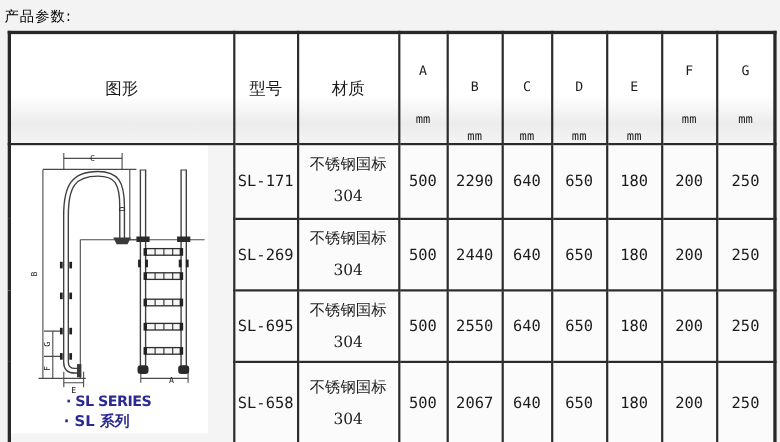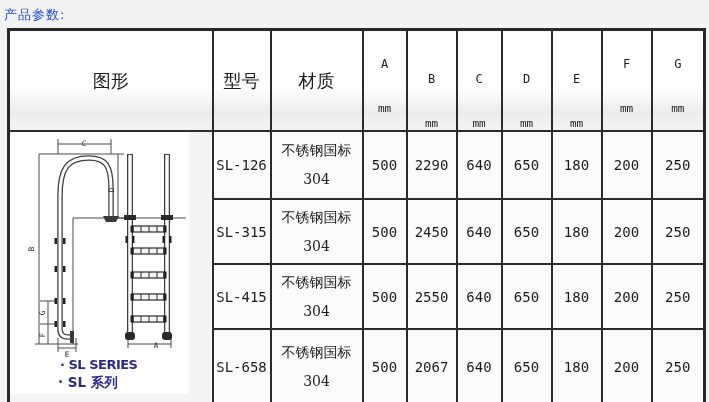--- a/index.html
+++ b/index.html
@@ -3,38 +3,38 @@
 <meta charset="utf-8">
 <style>
   html,body{margin:0;padding:0;}
   body{
     width:709px;height:402px;position:relative;overflow:hidden;
     background:#f3f3f3;
     font-family:"DejaVu Serif","Liberation Serif",serif;
   }
   .page-title{
     position:absolute;left:4px;top:6px;
-    font-size:13px;color:#1d4ed8;letter-spacing:1px;
+    font-size:13px;color:#000000;letter-spacing:1px;
     font-family:"DejaVu Sans","Liberation Sans",sans-serif;
   }
   table.spec{
     position:absolute;left:7px;top:28px;width:696px;
     border-collapse:collapse;table-layout:fixed;
     background:#fbfbfb;border:3px solid #282828;
   }
   table.spec th, table.spec td{
     border:2px solid #2b2b2b;padding:0;text-align:center;
     color:#1c1c1c;font-weight:normal;
   }
   tr.hdr{height:92px;}
   tr.r1{height:68px;} tr.r2{height:65px;} tr.r3{height:65px;} tr.r4{height:76px;}
   th{
     background:linear-gradient(180deg,#ffffff 0%,#ffffff 55%,#ececec 82%,#f4f4f4 100%);
   }
-  .h-cjk{font-size:18px;vertical-align:middle;}
+  .h-cjk{font-size:15px;vertical-align:middle;}
   .h-dim{vertical-align:top;font-family:"DejaVu Sans Mono","Liberation Mono",monospace;}
   .h-dim .dim-letter{font-size:12px;line-height:14px;}
   .h-dim .dim-unit{font-size:11px;line-height:13px;margin-top:31px;}
   .pad-hi .dim-letter{margin-top:26px;}
   .pad-lo .dim-letter{margin-top:41px;}
   .c-model,.c-val{
     font-family:"DejaVu Sans Mono","Liberation Mono",monospace;
     font-size:14px;vertical-align:middle;
   }
   .c-mat{font-size:14px;vertical-align:middle;margin-left:16px;}
@@ -203,51 +203,51 @@
             <text transform="rotate(-90 35 203)" x="35" y="203">F</text>
             <text x="57" y="225">E</text>
             <text x="146" y="216">A</text>
           </g>
 
           <text x="50" y="237" font-size="13" font-weight="bold" fill="#2b2b8f" letter-spacing="-0.5" font-family="&quot;DejaVu Sans&quot;,&quot;Liberation Sans&quot;,sans-serif">· SL SERIES</text>
           <text x="48" y="255" font-size="13.5" font-weight="bold" fill="#2b2b8f" font-family="&quot;DejaVu Sans&quot;,&quot;Liberation Sans&quot;,sans-serif">· SL 系列</text>
         </svg>
       </div>
     </td>
-    <td class="c-model">SL-126</td>
+    <td class="c-model">SL-171</td>
     <td class="c-mat">
       <div>不锈钢国标</div>
       <div>304</div>
     </td>
     <td class="c-val">500</td>
     <td class="c-val">2290</td>
     <td class="c-val">640</td>
     <td class="c-val">650</td>
     <td class="c-val">180</td>
     <td class="c-val">200</td>
     <td class="c-val">250</td>
   </tr>
 
   <tr class="r2">
-    <td class="c-model">SL-315</td>
-    <td class="c-mat">
-      <div>不锈钢国标</div>
-      <div>304</div>
-    </td>
-    <td class="c-val">500</td>
-    <td class="c-val">2450</td>
+    <td class="c-model">SL-269</td>
+    <td class="c-mat">
+      <div>不锈钢国标</div>
+      <div>304</div>
+    </td>
+    <td class="c-val">500</td>
+    <td class="c-val">2440</td>
     <td class="c-val">640</td>
     <td class="c-val">650</td>
     <td class="c-val">180</td>
     <td class="c-val">200</td>
     <td class="c-val">250</td>
   </tr>
 
   <tr class="r3">
-    <td class="c-model">SL-415</td>
+    <td class="c-model">SL-695</td>
     <td class="c-mat">
       <div>不锈钢国标</div>
       <div>304</div>
     </td>
     <td class="c-val">500</td>
     <td class="c-val">2550</td>
     <td class="c-val">640</td>
     <td class="c-val">650</td>
     <td class="c-val">180</td>
     <td class="c-val">200</td>

